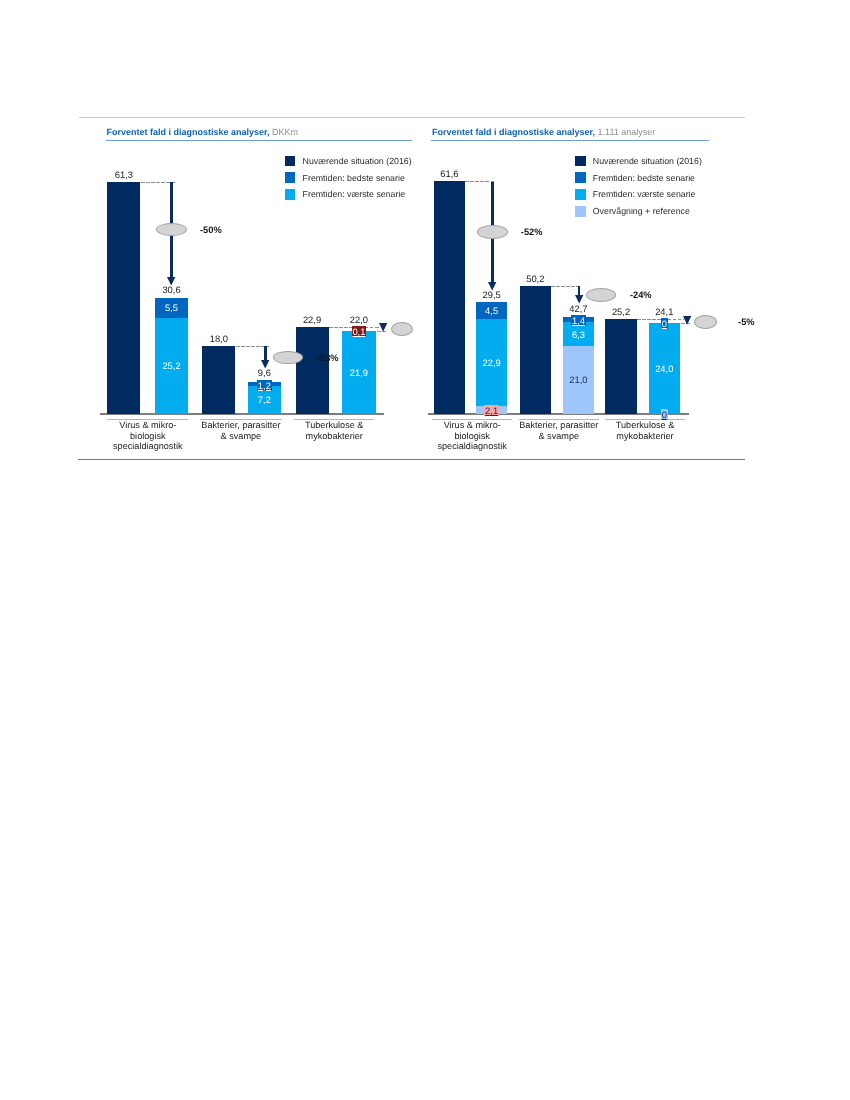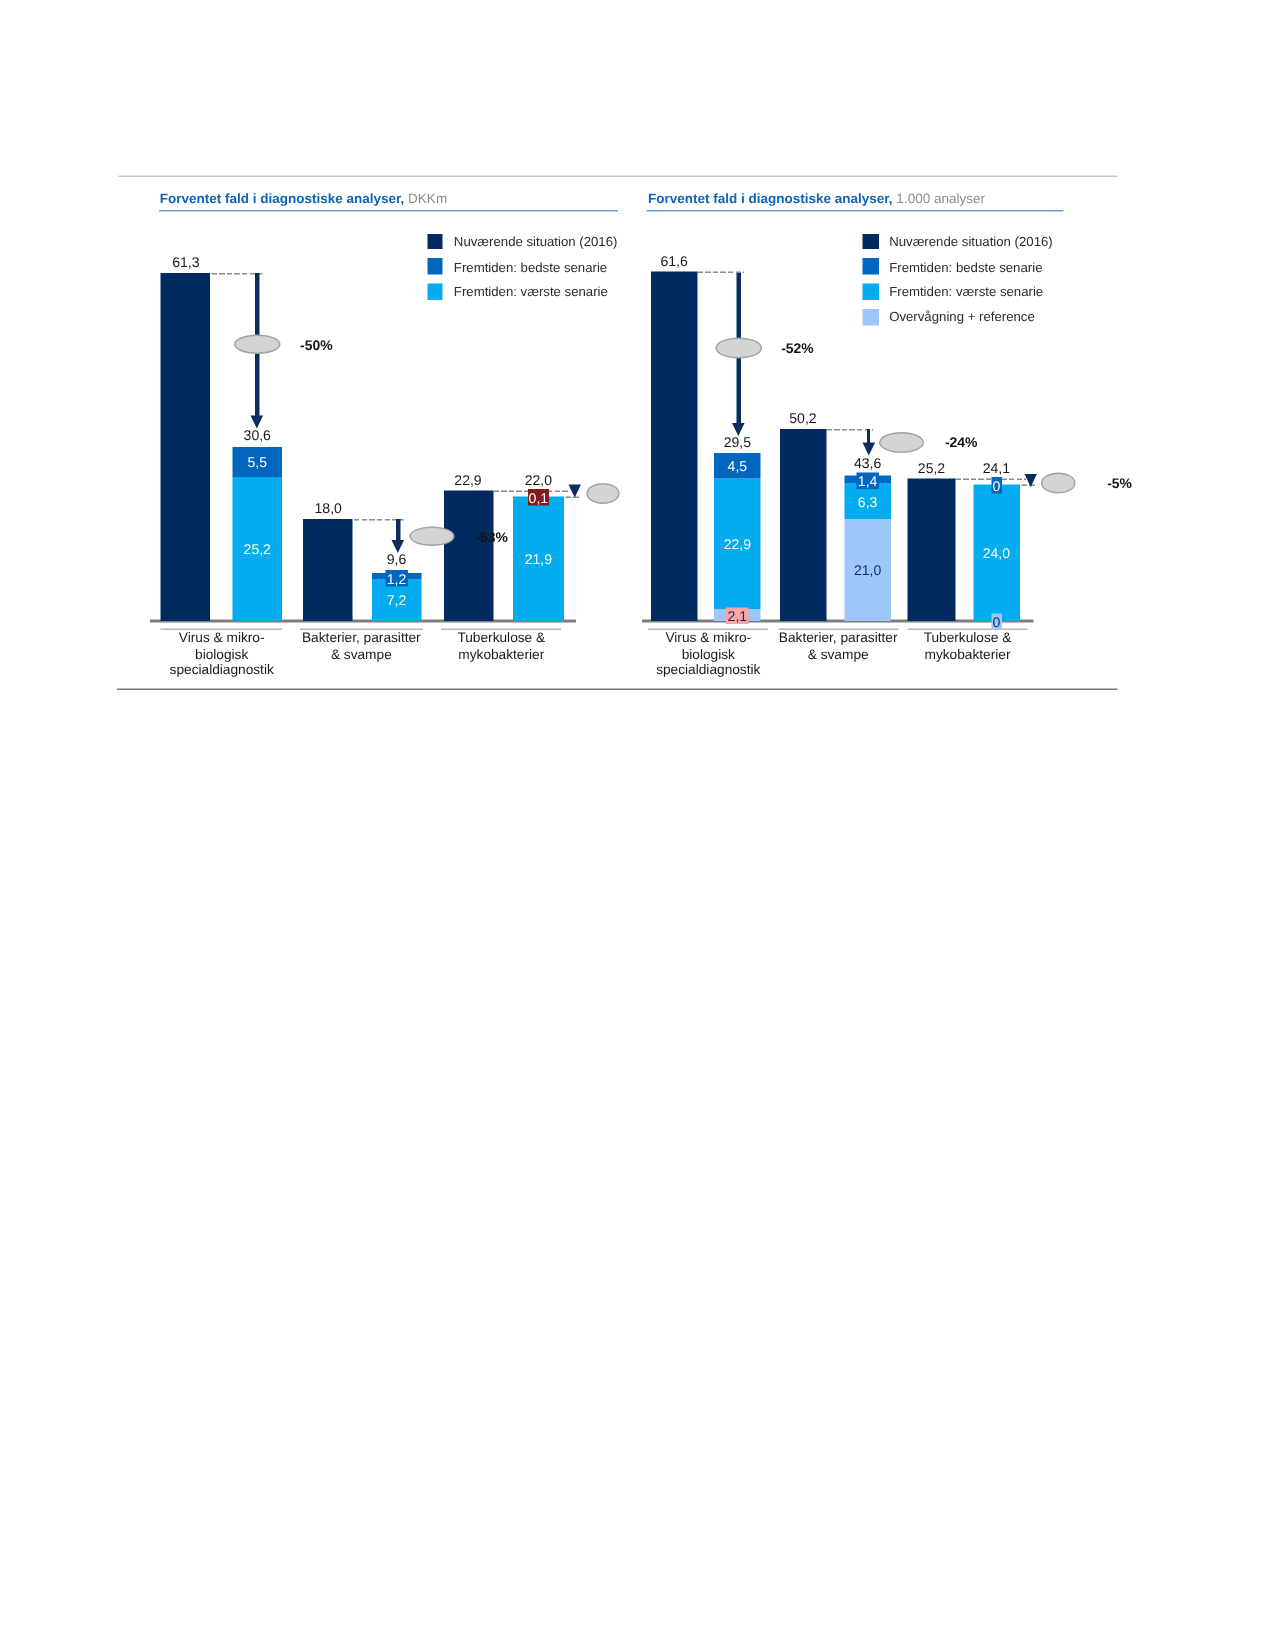--- a/index.html
+++ b/index.html
@@ -16,21 +16,21 @@
   .legend .row{display:flex;align-items:center;height:16.8px;}
   .legend .sw{width:10.6px;height:10.5px;margin-right:7.2px;flex:none;}
   .legend .lb{font-size:8.8px;color:#2b2b2b;white-space:nowrap;}
   .axis{position:absolute;background:#7d7d7d;height:2px;}
   .gsep{position:absolute;background:#b6b6b6;height:1px;}
   .bar{position:absolute;}
   .vlabel{position:absolute;font-size:9.4px;color:#1a1a1a;text-align:center;white-space:nowrap;line-height:11px;}
   .seglabel{position:absolute;font-size:9.4px;color:#fff;text-align:center;white-space:nowrap;line-height:11px;}
   .seglabel.dk{color:#10305f;}
   .boxlabel{position:absolute;font-size:9.4px;text-align:center;white-space:nowrap;line-height:11.1px;}
-  .boxlabel span{display:inline-block;padding:0 0.8px;color:#fff;}
+  .boxlabel span{display:inline-block;padding:0 0.8px;color:#fff;text-decoration:underline;}
   .boxlabel.dk span{color:#10305f;}
   .glabel{position:absolute;font-size:9.15px;color:#1a1a1a;text-align:center;line-height:10.7px;}
   .badge{position:absolute;border-radius:50%;background:#d4d4d4;border:1px solid #a3a3a3;box-sizing:border-box;}
   .badge span{position:absolute;left:0;right:0;top:50%;transform:translateY(-50%);text-align:center;font-size:9.3px;font-weight:bold;color:#141414;padding-left:43px;}
   .dash{position:absolute;height:1px;background:repeating-linear-gradient(to right,#8c8c8c 0,#8c8c8c 3.6px,transparent 3.6px,transparent 5.1px);}
   .arrowline{position:absolute;width:2.6px;background:#0b2c5e;}
   svg.arrowhead{position:absolute;overflow:visible;}
 
 </style>
 </head>
@@ -118,21 +118,21 @@
         <span>-53%</span>
       </div>
       <svg class="arrowhead" width="8.3" height="8.7" viewBox="0 0 83 87" style="left:379.00px;top:322.80px">
         <path d="M0 0 H83 L41.5 87 Z" fill="#0b2c5e"></path>
       </svg>
       <div class="badge" style="left:390.50px;top:322.10px;width:22.4px;height:14.0px">
         <span>-4%</span>
       </div>
   </div>
   <div class="chart">
-    <div class="ctitle" style="left:432.0px;top:126.8px"><span>Forventet fald i diagnostiske analyser,</span> <span class="unit">1.000 analyser</span></div>
+    <div class="ctitle" style="left:432.0px;top:126.8px"><span>Forventet fald i diagnostiske analyser,</span> <span class="unit">1.111 analyser</span></div>
     <div class="tline" style="left:431px;top:140px;width:278px"></div>
     <div class="legend" style="left:575.0px;top:152.5px">
       <div class="row">
           <span class="sw" style="background:#002a60"></span>
           <span class="lb">Nuværende situation (2016)</span>
         </div>
       <div class="row">
           <span class="sw" style="background:#0066c0"></span>
           <span class="lb">Fremtiden: bedste senarie</span>
         </div>
@@ -170,21 +170,21 @@
     <div class="group">
       <div class="gsep" style="left:518.5px;top:419.0px;width:80.7px"></div>
       <div class="bar" style="left:519.8px;top:285.7px;width:31.1px;height:128.0px;background:#002a60"></div>
       <div class="vlabel" style="left:510.3px;top:272.68px;width:50px">50,2</div>
       <div class="bar" style="left:562.8px;top:346.13px;width:31.3px;height:67.57px;background:#9ec6fa"></div>
       <div class="bar" style="left:562.8px;top:322.35px;width:31.3px;height:23.78px;background:#02acee"></div>
       <div class="bar" style="left:562.8px;top:317.06px;width:31.3px;height:5.28px;background:#0066c0"></div>
       <div class="seglabel dk" style="left:553.45px;top:374.31px;width:50px">21,0</div>
       <div class="seglabel" style="left:553.45px;top:328.64px;width:50px">6,3</div>
       <div class="boxlabel" style="left:553.45px;top:315.05px;width:50px;height:11.1px"><span style="background:#0066c0">1,4</span></div>
-      <div class="vlabel" style="left:553.45px;top:302.80px;width:50px">43,6</div>
+      <div class="vlabel" style="left:553.45px;top:302.80px;width:50px">42,7</div>
       <div class="glabel" style="left:498.8px;top:419.8px;width:120px">
           <div>Bakterier, parasitter</div>
           <div>&amp; svampe</div>
         </div>
     </div>
     <div class="group">
       <div class="gsep" style="left:604.8px;top:419.0px;width:80.4px"></div>
       <div class="bar" style="left:605.2px;top:318.6px;width:31.6px;height:95.1px;background:#002a60"></div>
       <div class="vlabel" style="left:596.0px;top:305.52px;width:50px">25,2</div>
       <div class="bar" style="left:648.5px;top:323.10px;width:31.5px;height:90.60px;background:#02acee"></div>

